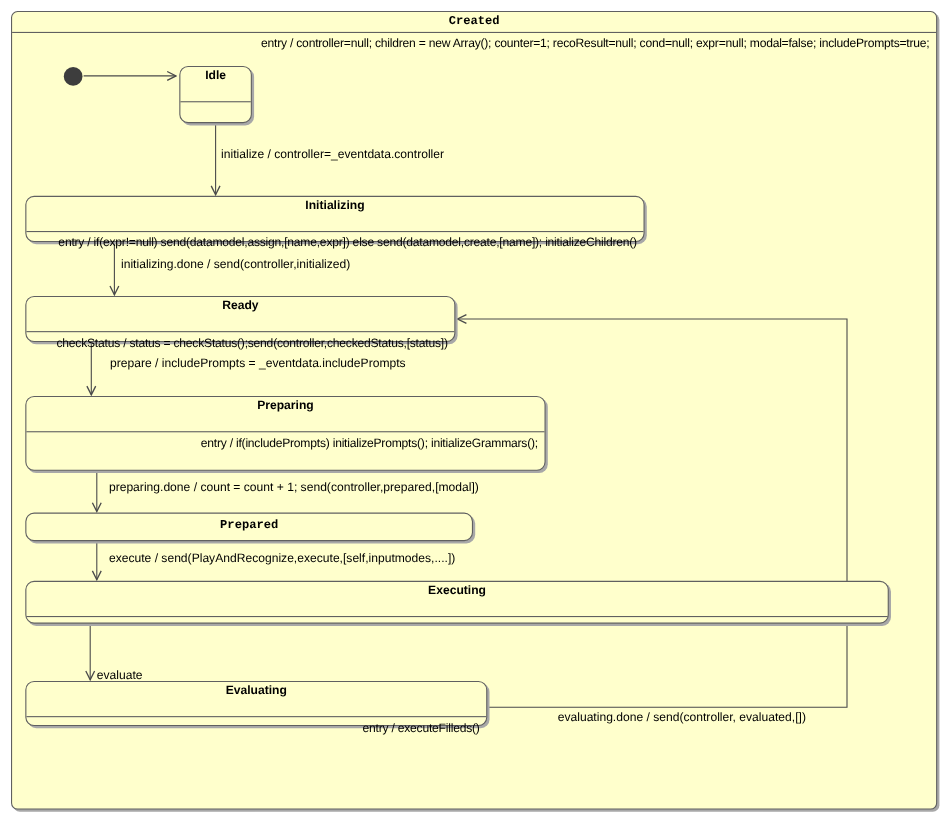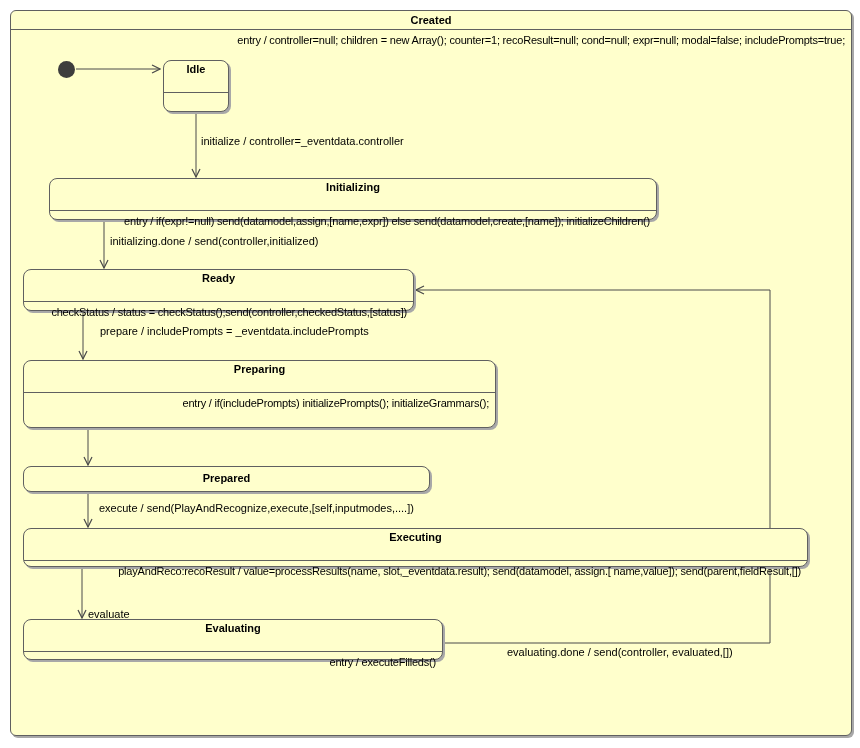--- a/index.html
+++ b/index.html
@@ -35,28 +35,28 @@
     letter-spacing: -0.2px;
     padding: 4px 6px 2px 6px;
     white-space: nowrap;
     overflow: hidden;
     text-align: right;
   }
   .state.no-divider .title { border-bottom: none; padding-top: 5px; }
 
   
   #state-created { left: 10px; top: 10px; width: 842px; height: 726px; border-radius: 6px; z-index: 1; }
-  #state-created .title { padding: 3px 4px 2px 4px; }
+  #state-created .title { padding: 3px 4px 2px 4px; font-family: Liberation Mono, monospace; }
 
   
   #state-idle         { left: 163px; top: 60px;  width: 66px;  height: 52px; }
-  #state-initializing { left: 23px;  top: 178px; width: 608px; height: 42px; margin-left: 26px; }
+  #state-initializing { left: 23px;  top: 178px; width: 563px; height: 42px; }
   #state-ready        { left: 23px;  top: 269px; width: 391px; height: 42px; }
   #state-preparing    { left: 23px;  top: 360px; width: 473px; height: 68px; }
-  #state-prepared     { left: 23px;  top: 466px; width: 407px; height: 26px; }
+  #state-prepared     { left: 23px;  top: 466px; width: 407px; height: 26px; font-family: Liberation Mono, monospace; }
   #state-executing    { left: 23px;  top: 528px; width: 785px; height: 39px; }
   #state-evaluating   { left: 23px;  top: 619px; width: 420px; height: 41px; }
 
   .initial-marker {
     position: absolute;
     left: 58px; top: 61px;
     width: 17px; height: 17px;
     border-radius: 50%;
     background: #3d3d3d;
     z-index: 12;
@@ -127,28 +127,28 @@
     <div class="title">Preparing</div>
     <div class="body">entry / if(includePrompts) initializePrompts(); initializeGrammars();</div>
   </div>
 
   <div class="state no-divider" id="state-prepared">
     <div class="title">Prepared</div>
   </div>
 
   <div class="state" id="state-executing">
     <div class="title">Executing</div>
-    <div class="body">playAndReco:recoResult / value=processResults(name, slot,_eventdata.result); send(datamodel, assign.[ name,value]); send(parent,fieldResult,[])</div>
   </div>
 
   <div class="state" id="state-evaluating">
     <div class="title">Evaluating</div>
     <div class="body">entry / executeFilleds()</div>
   </div>
 
   <div class="edge-label" id="lbl-initialize">initialize / controller=_eventdata.controller</div>
   <div class="edge-label" id="lbl-prepare">prepare / includePrompts = _eventdata.includePrompts</div>
   <div class="edge-label" id="lbl-initializing-done">initializing.done / send(controller,initialized)</div>
+  <div class="edge-label" id="lbl-preparing-done">preparing.done / count = count + 1; send(controller,prepared,[modal])</div>
   <div class="edge-label" id="lbl-execute">execute / send(PlayAndRecognize,execute,[self,inputmodes,....])</div>
   <div class="edge-label" id="lbl-evaluate">evaluate</div>
   <div class="edge-label" id="lbl-evaluating-done">evaluating.done / send(controller, evaluated,[])</div>
 
 </div>
 
 </body></html>

